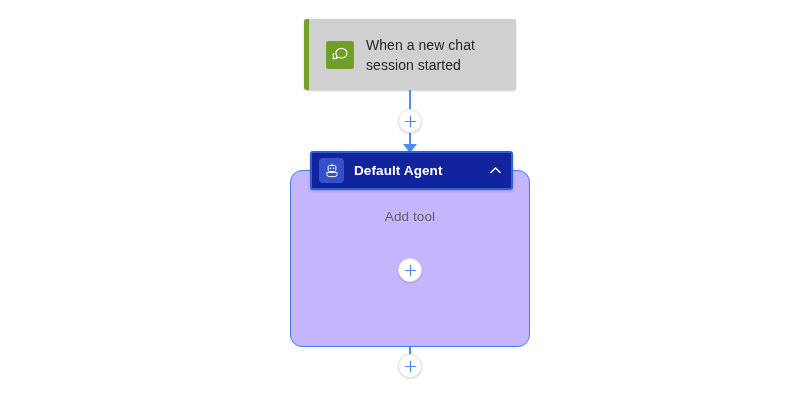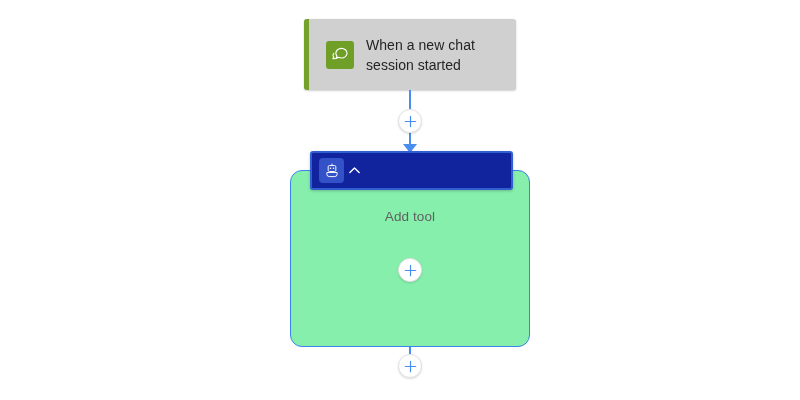--- a/index.html
+++ b/index.html
@@ -110,21 +110,21 @@
   .plus-add-tool     { left: 398px; top: 258px; }
   .plus-bottom       { left: 398px; top: 354px; }
 
   
   .agent-container {
     position: absolute;
     left: 290px;
     top: 170px;
     width: 240px;
     height: 177px;
-    background: #86efac;
+    background: #c4b5fd;
     border: 1.6px solid #3b82ea;
     border-radius: 12px;
     box-sizing: border-box;
     padding-left: 40px;
   }
   .agent-body-label {
     position: absolute;
     left: 0;
     top: 38px;
     width: 100%;
@@ -238,20 +238,21 @@
     <div class="agent-header">
       <div class="agent-icon">
         <svg width="16" height="16" viewBox="0 0 20 20" aria-hidden="true">
           <rect x="5.2" y="3.2" width="9.6" height="7.4" rx="1.6" fill="none" stroke="#ffffff" stroke-width="1.2"></rect>
           <circle cx="8.1" cy="6.6" r="1.0" fill="#ffffff"></circle>
           <circle cx="11.9" cy="6.6" r="1.0" fill="#ffffff"></circle>
           <path d="M10 1.2v2.0" stroke="#ffffff" stroke-width="1.1" stroke-linecap="round"></path>
           <path d="M3.6 11.9h12.8v2.1a3.0 3.0 0 0 1-3.0 3.0H6.6a3.0 3.0 0 0 1-3.0-3.0z" fill="none" stroke="#ffffff" stroke-width="1.2" stroke-linejoin="round"></path>
         </svg>
       </div>
+      <div class="agent-title">Default Agent</div>
       <div class="agent-chevron">
         <svg width="13" height="13" viewBox="0 0 14 14" aria-hidden="true">
           <path d="M2 9.2L7 4.4l5 4.8" fill="none" stroke="#ffffff" stroke-width="1.5" stroke-linecap="round" stroke-linejoin="round"></path>
         </svg>
       </div>
     </div>
   </div>
 
   <div class="connector-bottom"></div>
   <div class="plus-btn plus-bottom">

